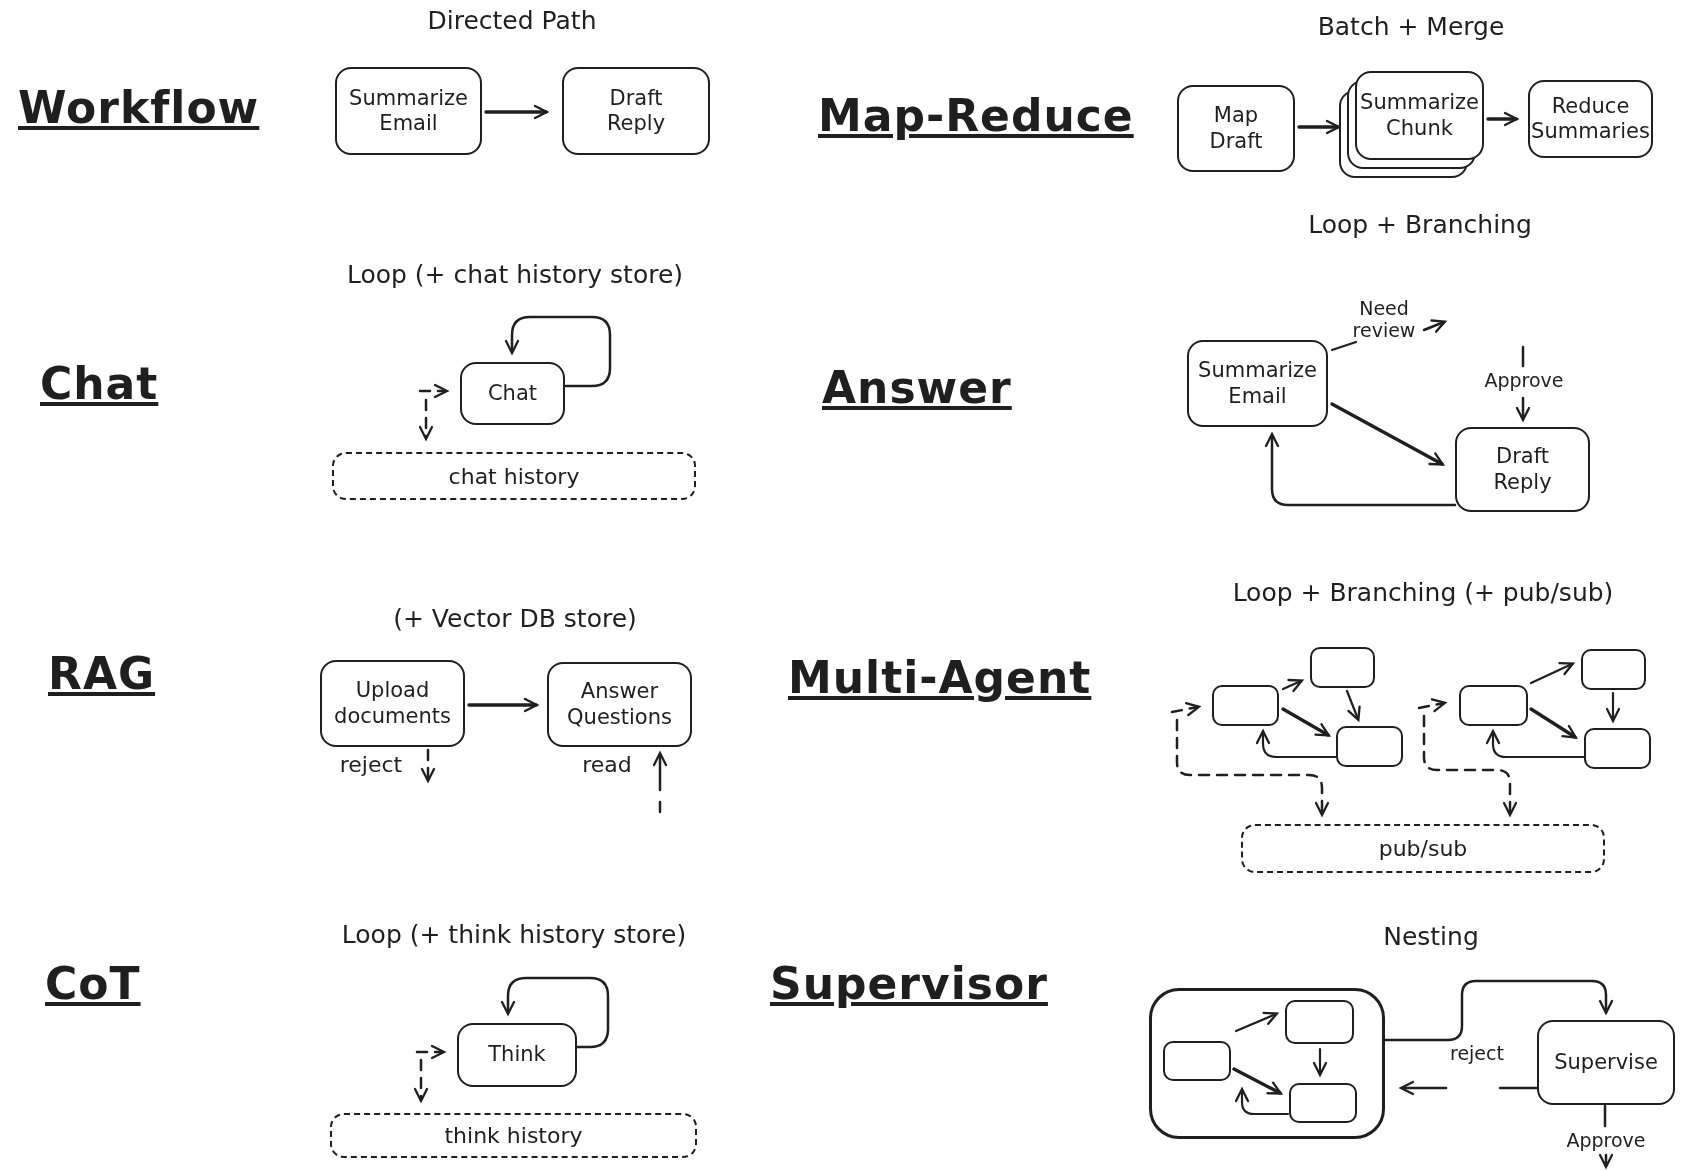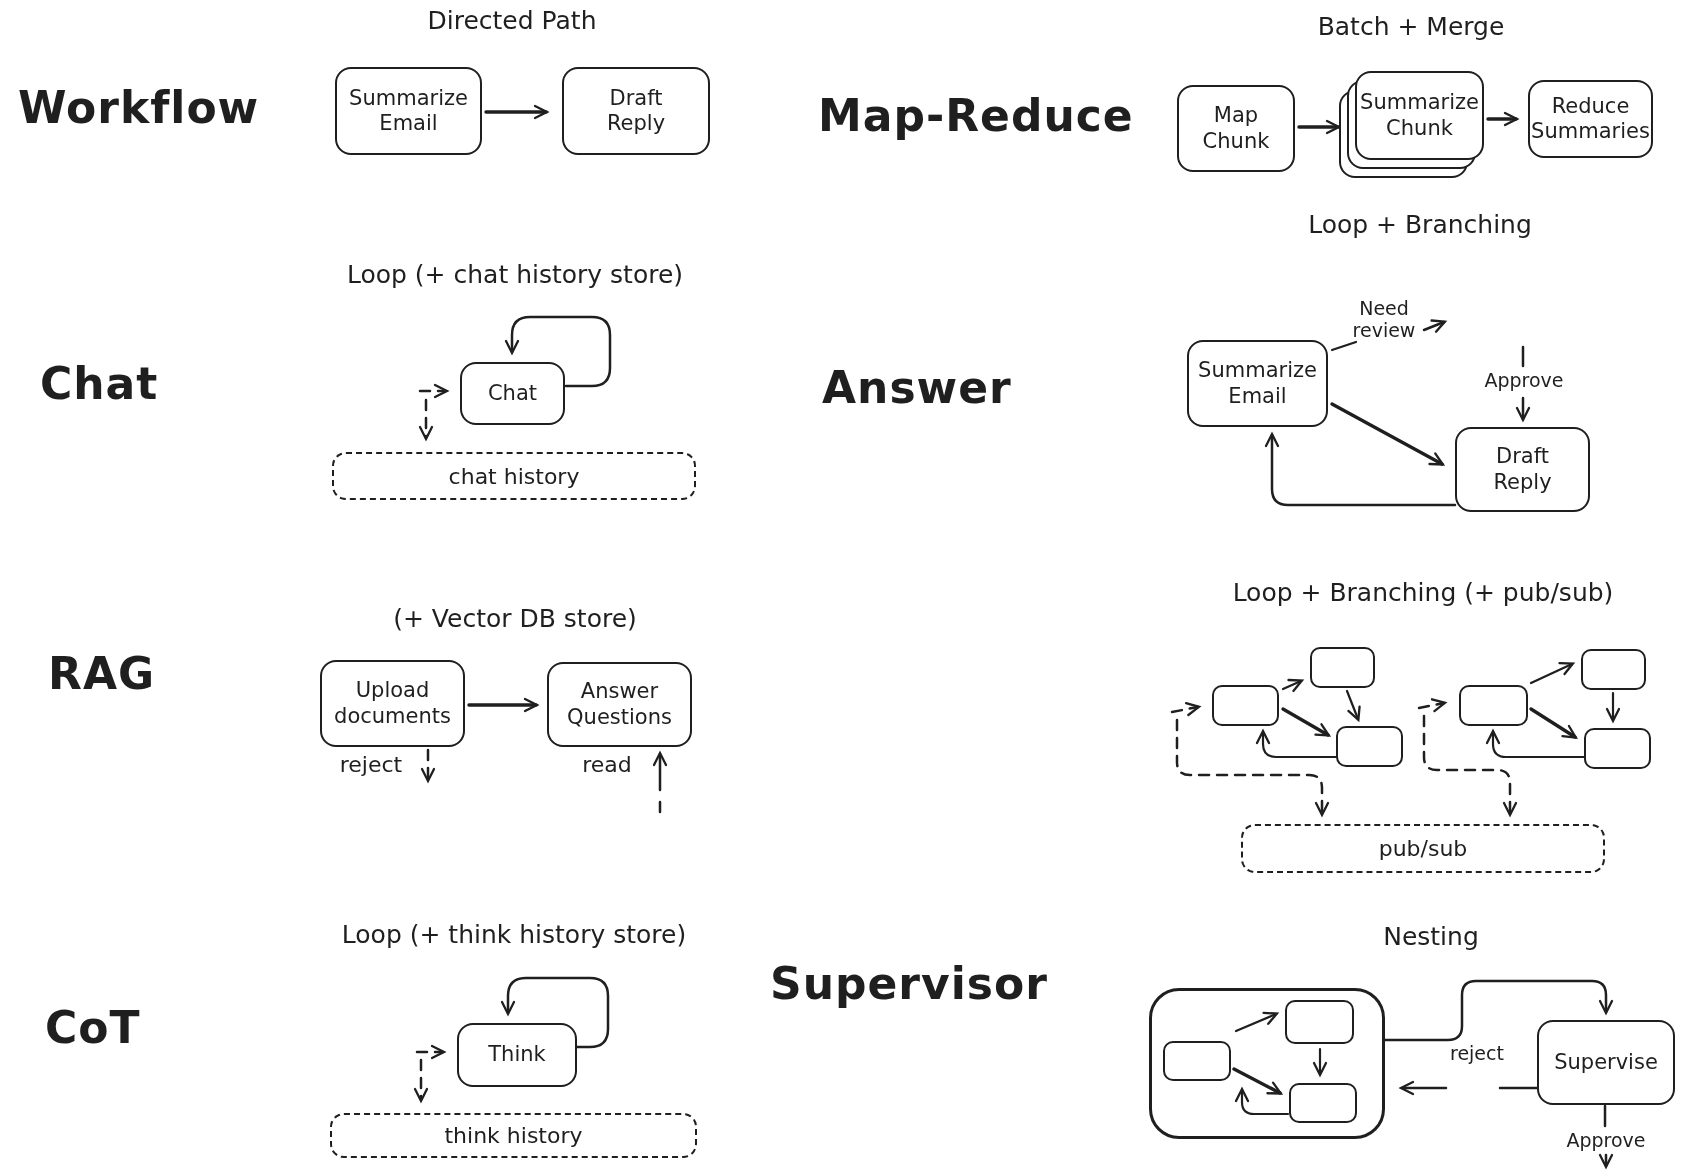--- a/index.html
+++ b/index.html
@@ -1,21 +1,21 @@
 <!DOCTYPE html>
 <html><head>
 <meta charset="utf-8">
 <style>
   html,body{margin:0;padding:0;background:#ffffff;}
   body{width:1681px;height:1170px;position:relative;overflow:hidden;
        font-family:"DejaVu Sans",sans-serif;color:#1f1f1f;}
   #canvas{position:absolute;left:0;top:0;width:1681px;height:1170px;}
   #wires{position:absolute;left:0;top:0;z-index:1;}
   .abs{position:absolute;z-index:2;}
-  .section-label{font-size:44px;font-weight:bold;letter-spacing:1px;white-space:nowrap;}
+  .section-label{font-size:44px;font-weight:bold;letter-spacing:1px;white-space:nowrap;text-decoration:underline;}
   .diagram-title{font-size:25px;text-align:center;white-space:nowrap;}
   .node{box-sizing:border-box;border:2.6px solid #1f1f1f;border-radius:16px;background:#ffffff;
         display:flex;align-items:center;justify-content:center;text-align:center;
         font-size:21px;line-height:1.2;}
   .node.small{border-radius:10px;border-width:2.4px;}
   .store{box-sizing:border-box;border:2.6px dashed #1f1f1f;border-radius:14px;background:#ffffff;
         display:flex;align-items:center;justify-content:center;text-align:center;font-size:22px;}
   .edge-label{font-size:19px;text-align:center;line-height:1.15;}
   .container-node{box-sizing:border-box;border:3px solid #1f1f1f;border-radius:30px;background:transparent;}
   .tight{max-width:80px;display:inline-block;}
@@ -92,21 +92,21 @@
   <div class="abs node" style="left:335px;top:67px;width:147px;height:88px">
       <span>Summarize Email</span>
     </div>
   <div class="abs node" style="left:562px;top:67px;width:148px;height:88px">
       <span class="tight">Draft Reply</span>
     </div>
 
   <div class="abs section-label" style="left:818px;top:90px">Map-Reduce</div>
   <div class="abs diagram-title" style="left:1261px;top:12px;width:300px">Batch + Merge</div>
   <div class="abs node" style="left:1177px;top:85px;width:118px;height:87px">
-      <span class="tight" style="max-width:72px">Map Chunk</span>
+      <span class="tight" style="max-width:72px">Map Draft</span>
     </div>
   <div class="abs node" style="left:1339px;top:90px;width:129px;height:88px"></div>
   <div class="abs node" style="left:1347px;top:80px;width:129px;height:89px"></div>
   <div class="abs node" style="left:1355px;top:71px;width:129px;height:89px">
       <span>Summarize Chunk</span>
     </div>
   <div class="abs node" style="left:1528px;top:80px;width:125px;height:78px">
       <span>Reduce Summaries</span>
     </div>
 
@@ -134,32 +134,33 @@
   <div class="abs node" style="left:320px;top:660px;width:145px;height:87px">
       <span style="max-width:120px">Upload documents</span>
     </div>
   <div class="abs diagram-title" style="left:365px;top:604px;width:300px">(+ Vector DB store)</div>
   <div class="abs node" style="left:547px;top:662px;width:145px;height:85px">
       <span style="max-width:120px">Answer Questions</span>
     </div>
   <div class="abs edge-label" style="left:336px;top:752px;width:70px;font-size:22px">reject</div>
   <div class="abs edge-label" style="left:572px;top:752px;width:70px;font-size:22px">read</div>
 
+  <div class="abs section-label" style="left:788px;top:652px">Multi-Agent</div>
   <div class="abs diagram-title" style="left:1198px;top:578px;width:450px">Loop + Branching (+ pub/sub)</div>
   <div class="abs node small" style="left:1212px;top:685px;width:67px;height:41px"></div>
   <div class="abs node small" style="left:1310px;top:647px;width:65px;height:41px"></div>
   <div class="abs node small" style="left:1336px;top:726px;width:67px;height:41px"></div>
   <div class="abs node small" style="left:1459px;top:685px;width:69px;height:41px"></div>
   <div class="abs node small" style="left:1581px;top:649px;width:65px;height:41px"></div>
   <div class="abs node small" style="left:1584px;top:728px;width:67px;height:41px"></div>
   <div class="abs store" style="left:1241px;top:824px;width:364px;height:49px">
       <span>pub/sub</span>
     </div>
 
-  <div class="abs section-label" style="left:45px;top:1002px">CoT</div>
+  <div class="abs section-label" style="left:45px;top:958px">CoT</div>
   <div class="abs diagram-title" style="left:314px;top:920px;width:400px">Loop (+ think history store)</div>
   <div class="abs node" style="left:457px;top:1023px;width:120px;height:64px">
       <span>Think</span>
     </div>
   <div class="abs store" style="left:330px;top:1113px;width:367px;height:45px">
       <span>think history</span>
     </div>
 
   <div class="abs section-label" style="left:770px;top:958px">Supervisor</div>
   <div class="abs diagram-title" style="left:1331px;top:922px;width:200px">Nesting</div>

